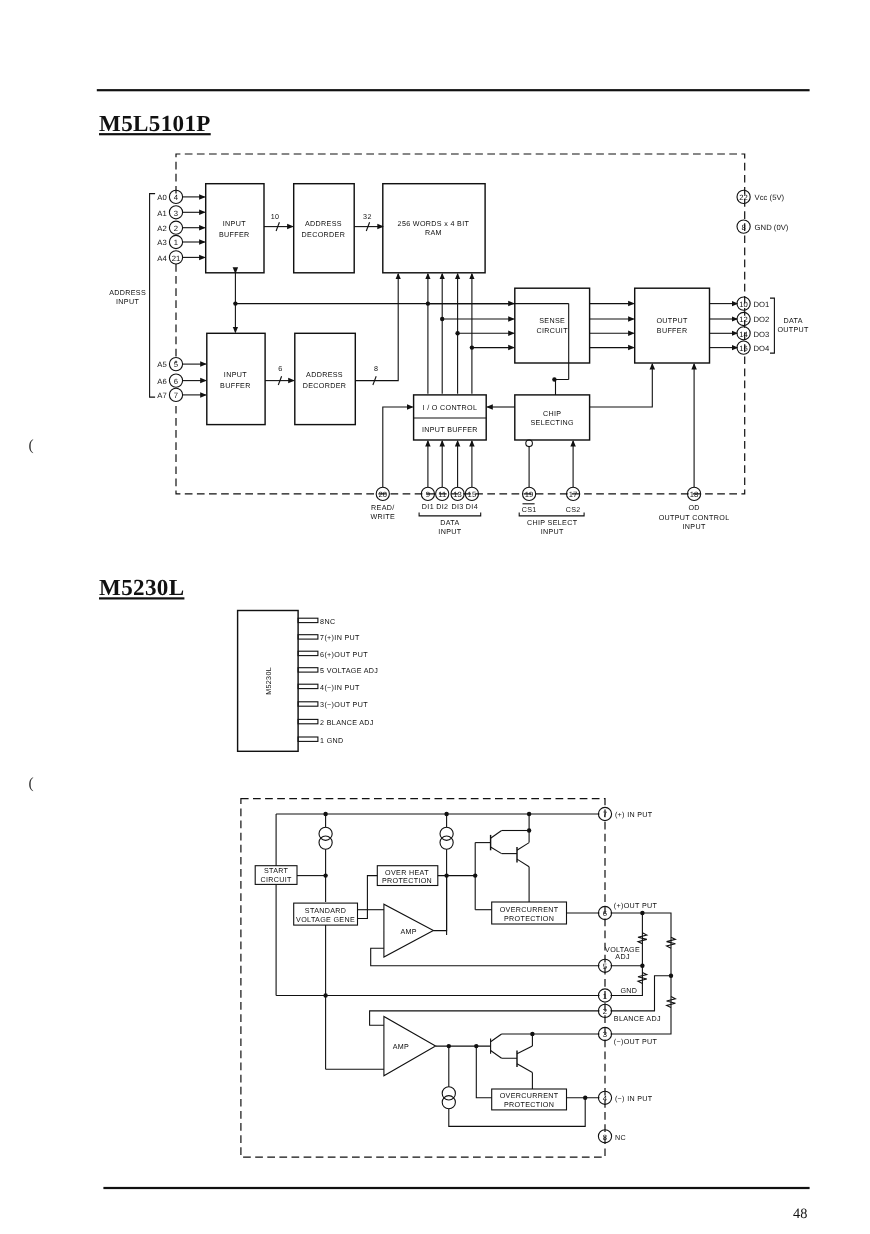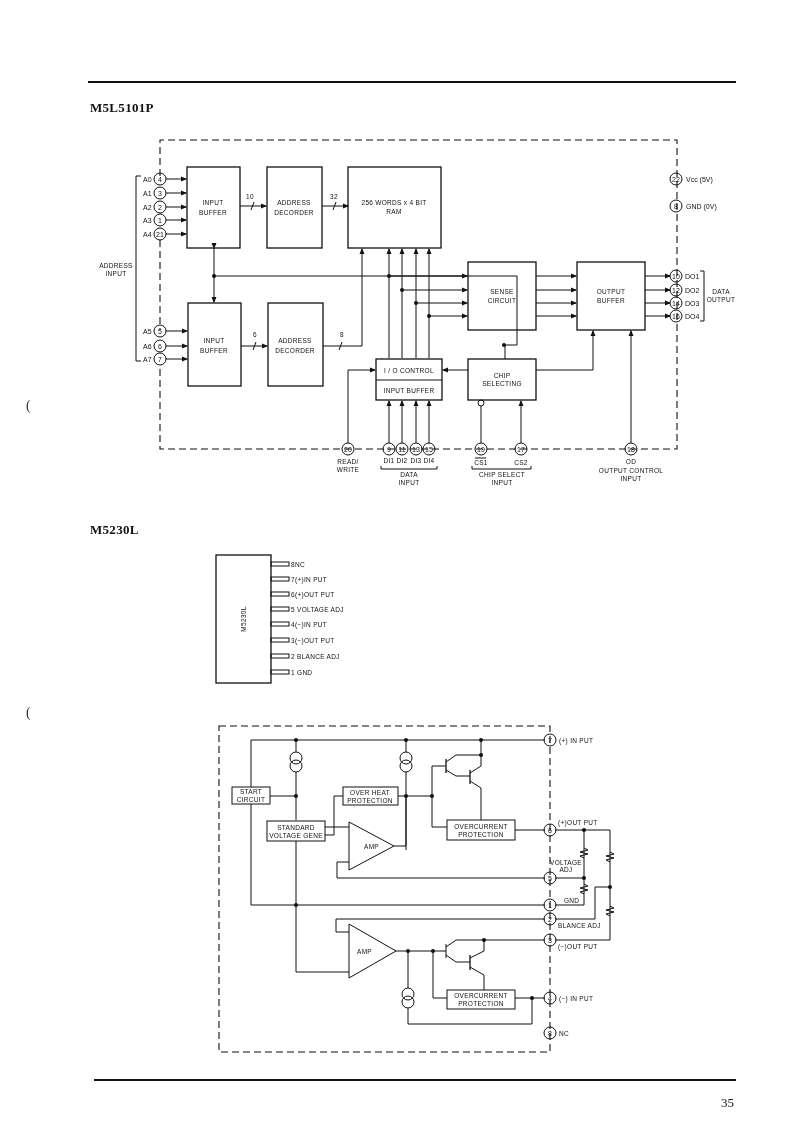--- a/index.html
+++ b/index.html
@@ -1,39 +1,39 @@
 <!DOCTYPE html>
 <html><head>
 <meta charset="utf-8">
 <style>
   html, body { margin:0; padding:0; background:#ffffff; }
   body { width:791px; height:1122px; position:relative; overflow:hidden; font-family:"Liberation Sans", sans-serif; color:#111; }
   .rule { position:absolute; background:#111; height:2px; }
-  .heading { position:absolute; font-family:"Liberation Serif", serif; font-weight:bold; font-size:13px; letter-spacing:0.3px; }
+  .heading { position:absolute; font-family:"Liberation Serif", serif; font-weight:bold; font-size:21px; letter-spacing:0.3px;text-decoration:underline; }
   .pagenum { position:absolute; font-family:"Liberation Serif", serif; font-size:13px; }
   .margin-mark { position:absolute; font-family:"Liberation Serif", serif; font-size:14px; color:#333; }
   svg { position:absolute; left:0; top:0; }
   svg text { font-family:"Liberation Sans", sans-serif; fill:#111; }
   .lbl { font-size:6.5px; letter-spacing:0.3px; }
   .pin { font-size:7px; }
   .ln { stroke:#111; stroke-width:1; fill:none; }
   .ln2 { stroke:#111; stroke-width:1.3; fill:none; }
   .dash { stroke:#111; stroke-width:1.1; fill:none; stroke-dasharray:7 4; }
   .dot { fill:#111; }
 </style>
 </head>
 <body>
 
 <div class="rule" style="left:88px; top:81px; width:648px;"></div>
 <div class="heading" style="left:90px; top:100px;">M5L5101P</div>
 <div class="margin-mark" style="left:26px; top:398px;">(</div>
 <div class="heading" style="left:90px; top:522px;">M5230L</div>
 <div class="margin-mark" style="left:26px; top:705px;">(</div>
 <div class="rule" style="left:94px; top:1079px; width:642px; height:1.5px;"></div>
-<div class="pagenum" style="left:721px; top:1095px;">35</div>
+<div class="pagenum" style="left:721px; top:1095px;">48</div>
 
 <svg width="791" height="1122" viewBox="0 0 791 1122">
   <defs>
     <marker id="arr" markerWidth="6" markerHeight="6" refX="5" refY="3" orient="auto" markerUnits="userSpaceOnUse">
       <path d="M0,0.5 L6,3 L0,5.5 Z" fill="#111"></path>
     </marker>
   </defs>
 
   <g>
 

